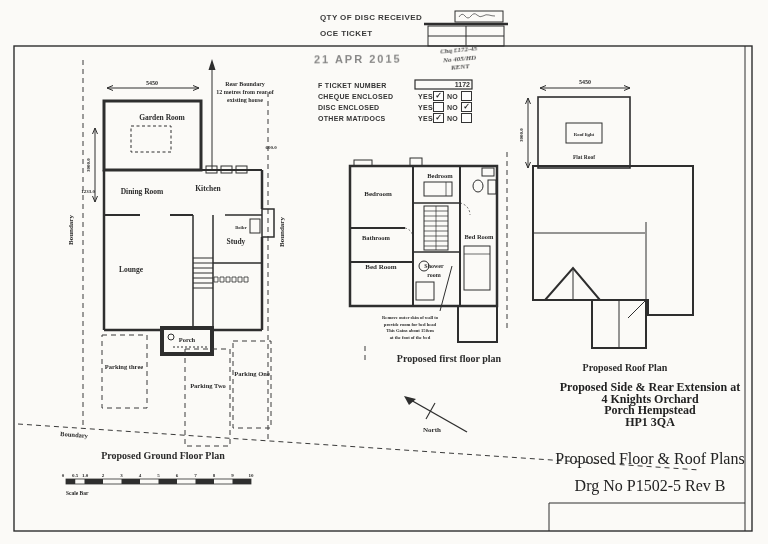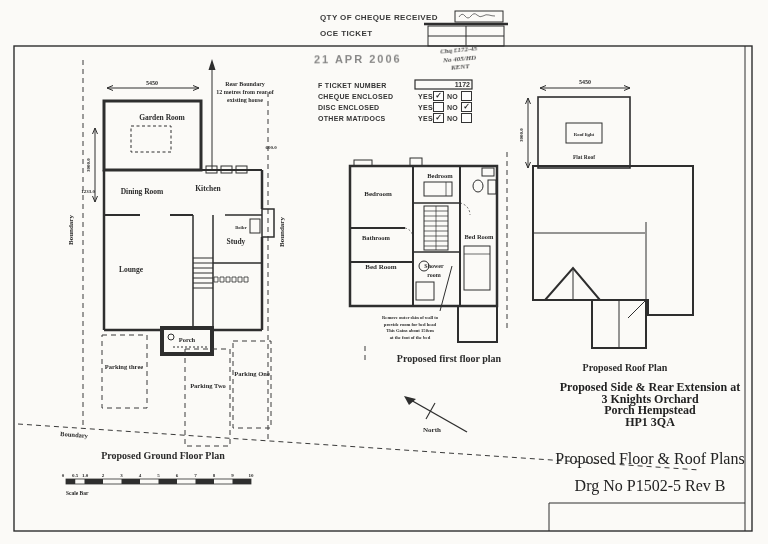--- a/index.html
+++ b/index.html
@@ -219,23 +219,23 @@
     <text x="140" y="477" font-size="5" text-anchor="middle">4</text>
     <text x="158.5" y="477" font-size="5" text-anchor="middle">5</text>
     <text x="177" y="477" font-size="5" text-anchor="middle">6</text>
     <text x="195.5" y="477" font-size="5" text-anchor="middle">7</text>
     <text x="214" y="477" font-size="5" text-anchor="middle">8</text>
     <text x="232.5" y="477" font-size="5" text-anchor="middle">9</text>
     <text x="251" y="477" font-size="5" text-anchor="middle">10</text>
     <text x="66" y="495" font-size="5.5" text-anchor="start">Scale Bar</text>
   </svg>
 
-  <div class="abs hdr-lbl" style="left:320px;top:13px">QTY OF CHEQUE RECEIVED</div>
+  <div class="abs hdr-lbl" style="left:320px;top:13px">QTY OF DISC RECEIVED</div>
   <div class="abs hdr-lbl" style="left:320px;top:29px">OCE TICKET</div>
-  <div class="abs datestamp" style="left:314px;top:53px">21 APR 2006</div>
+  <div class="abs datestamp" style="left:314px;top:53px">21 APR 2015</div>
 
   <div class="abs handw" style="left:412px;top:46px;width:95px">
     <div>Chq £172-45</div>
     <div>No 405/HD</div>
     <div>KENT</div>
   </div>
 
   <div class="abs form-lbl" style="left:318px;top:81px">F TICKET NUMBER</div>
   <div class="abs" style="left:417px;top:81px;width:53px;text-align:right;font:bold 7px 'Liberation Sans',sans-serif;color:#333">1172</div>
 
@@ -252,20 +252,20 @@
   <span class="abs chk" style="left:461px;top:102px">✓</span>
 
   <div class="abs form-lbl" style="left:318px;top:114px">OTHER MAT/DOCS</div>
   <div class="abs form-lbl" style="left:418px;top:114px">YES</div>
   <span class="abs chk" style="left:433px;top:113px">✓</span>
   <div class="abs form-lbl" style="left:447px;top:114px">NO</div>
   <span class="abs chk" style="left:461px;top:113px"></span>
 
   <div class="abs tb" style="left:552px;top:382px">
     <div class="l">Proposed Side &amp; Rear Extension at</div>
-    <div class="l">3 Knights Orchard</div>
+    <div class="l">4 Knights Orchard</div>
     <div class="l">Porch Hempstead</div>
     <div class="l">HP1 3QA</div>
   </div>
   <div class="abs tb sub" style="left:552px;top:450px">Proposed Floor &amp; Roof Plans</div>
   <div class="abs tb drg" style="left:552px;top:477px">Drg No P1502-5 Rev B</div>
 
 </div>
 
 </body></html>

